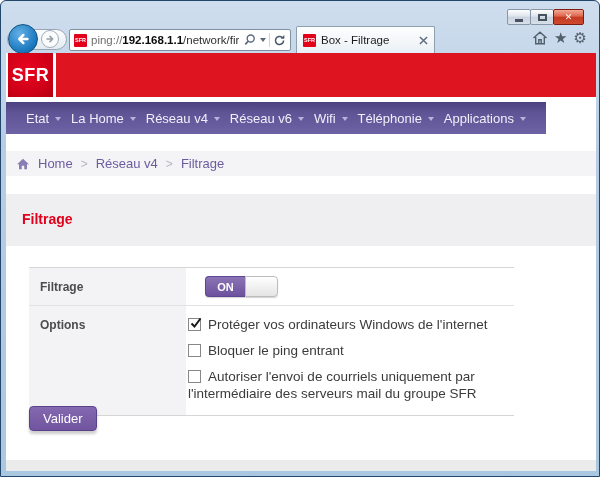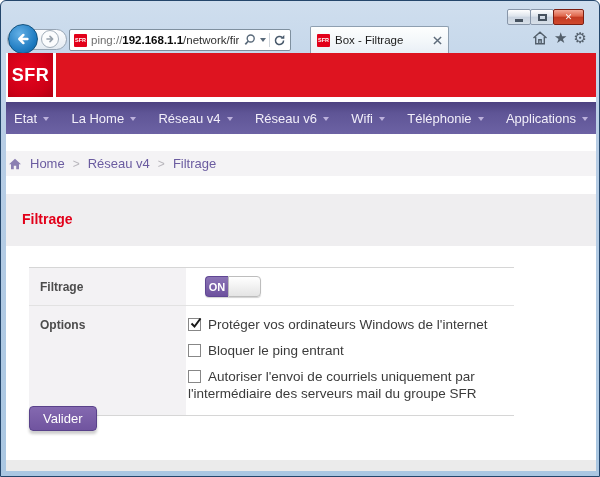--- a/index.html
+++ b/index.html
@@ -35,56 +35,56 @@
     border:1px solid #7f909f; border-radius:2px; display:flex; align-items:center; padding:0 4px; gap:4px; }
   .favicon { width:13px; height:13px; background:#e2001a; border-radius:1px; color:#fff;
     font-size:5.5px; font-weight:bold; display:flex; align-items:center; justify-content:center; flex:none; }
   .url { font-size:11.5px; white-space:nowrap; overflow:hidden; }
   .url .scheme { color:#6e6e6e; }
   .url .host { color:#0a0a0a; font-weight:bold; }
   .url .path { color:#303030; }
   .addr-icons { margin-left:auto; display:flex; align-items:center; gap:3px; }
   .caret-down { width:0; height:0; border-left:3.5px solid transparent; border-right:3.5px solid transparent; border-top:4px solid #5a6a7a; }
   .vsep { width:1px; height:14px; background:#d0d6dc; }
-  .tab { position:absolute; left:309px; top:25px; width:139px; height:27px;
+  .tab { position:absolute; left:295px; top:25px; width:139px; height:27px;
     background:linear-gradient(180deg,#fdfefe 0%,#f3f7fa 55%,#e9eff6 100%);
     border:1px solid #8e9fb0; border-bottom:none; border-radius:2px 2px 0 0;
     display:flex; align-items:center; padding:0 6px; gap:5px; }
   .tab-title { font-size:11.5px; color:#1c1c1c; white-space:nowrap; }
   .tab-close { margin-left:auto; display:flex; }
   .tb-icons { position:absolute; right:12px; top:29px; display:flex; align-items:center; gap:6px; }
   .tb-glyph { font-family:"DejaVu Sans",sans-serif; font-size:15px; color:#535f6b; line-height:16px; }
   
   .page { position:absolute; left:5px; top:52px; width:590px; height:418px; background:#ffffff; }
   .banner { position:absolute; left:55px; top:52px; width:540px; height:44px; background:#de1420; }
   .logo { position:absolute; left:7px; top:52px; width:45px; height:44px;
     background:radial-gradient(circle at 42% 38%,#ea0420,#cb0016 70%,#b00012 100%);
     color:#fff; font-weight:bold; font-size:18px; letter-spacing:0.5px;
     display:flex; align-items:center; justify-content:center; z-index:2; }
-  .navbar { position:absolute; left:5px; top:101px; width:590px; height:32px;
+  .navbar { position:absolute; left:5px; top:101px; width:540px; height:32px;
     background:linear-gradient(180deg,#4c4280 0%,#5f5596 35%,#6c62a4 100%);
-    display:flex; align-items:center; justify-content:space-between; padding:0 8px; }
+    display:flex; align-items:center; justify-content:space-between; padding:0 20px; }
   .nav-item { display:flex; align-items:center; gap:6px; color:#f2effa; font-size:13px; cursor:default; }
   .nav-caret { width:0; height:0; border-left:3.5px solid transparent; border-right:3.5px solid transparent; border-top:4px solid #bcb1dc; margin-top:2px; }
   .crumbs { position:absolute; left:5px; top:150px; width:590px; height:25px; background:#f4f3f5;
-    display:flex; align-items:center; padding-left:2px; gap:8px; font-size:13px; color:#6b5ca0; }
+    display:flex; align-items:center; padding-left:10px; gap:8px; font-size:13px; color:#6b5ca0; }
   .crumb-sep { color:#b8b6bc; font-size:12px; }
   .title-band { position:absolute; left:5px; top:193px; width:590px; height:52px; background:#efeef0; }
   .page-title { padding:17px 0 0 16px; font-size:14px; font-weight:bold; color:#e2001a; }
   
   .ftable { position:absolute; left:28px; top:266px; width:485px; background:#fff;
     border-top:1px solid #d6d6d6; border-bottom:1px solid #d6d6d6; }
   .frow { display:flex; }
   .frow.first { border-bottom:1px solid #e2e2e2; }
   .frow-label { width:157px; flex:none; background:#f3f2f4; font-size:12px; font-weight:bold; color:#4c4c4c; padding:12px 0 0 11px; }
   .frow-content { flex:1; }
   .frow.first .frow-content { display:flex; align-items:center; height:37px; }
   .frow.opts .frow-content { padding:10px 14px 4px 2px; }
   .toggle { display:flex; margin-left:19px; border-radius:4px; box-shadow:0 1px 1px rgba(0,0,0,0.18); }
-  .toggle-on { width:23px; height:21px; background:linear-gradient(#8b74b5,#6d519e);
+  .toggle-on { width:40px; height:21px; background:linear-gradient(#8b74b5,#6d519e);
     border:1px solid #5f4693; border-right:none; border-radius:4px 0 0 4px;
     color:#fff; font-size:11px; font-weight:bold; display:flex; align-items:center; justify-content:center; }
   .toggle-handle { width:33px; height:21px; background:linear-gradient(#ffffff,#e4e4e4);
     border:1px solid #bdbdbd; border-radius:0 4px 4px 0; }
   .opt { font-size:13.5px; color:#3b3b3b; line-height:17px; margin-bottom:9px; max-width:322px; }
   .cb { display:inline-block; width:13px; height:13px; border:1px solid #878787; background:#fff;
     vertical-align:-2px; margin-right:7px; position:relative; }
   .cb svg { position:absolute; left:0px; top:-3px; }
   .submit-btn { position:absolute; left:28px; top:405px; height:25px; padding:0 13px;
     background:linear-gradient(#8469b0,#70549f); border:1px solid #59428a; border-radius:4px;

